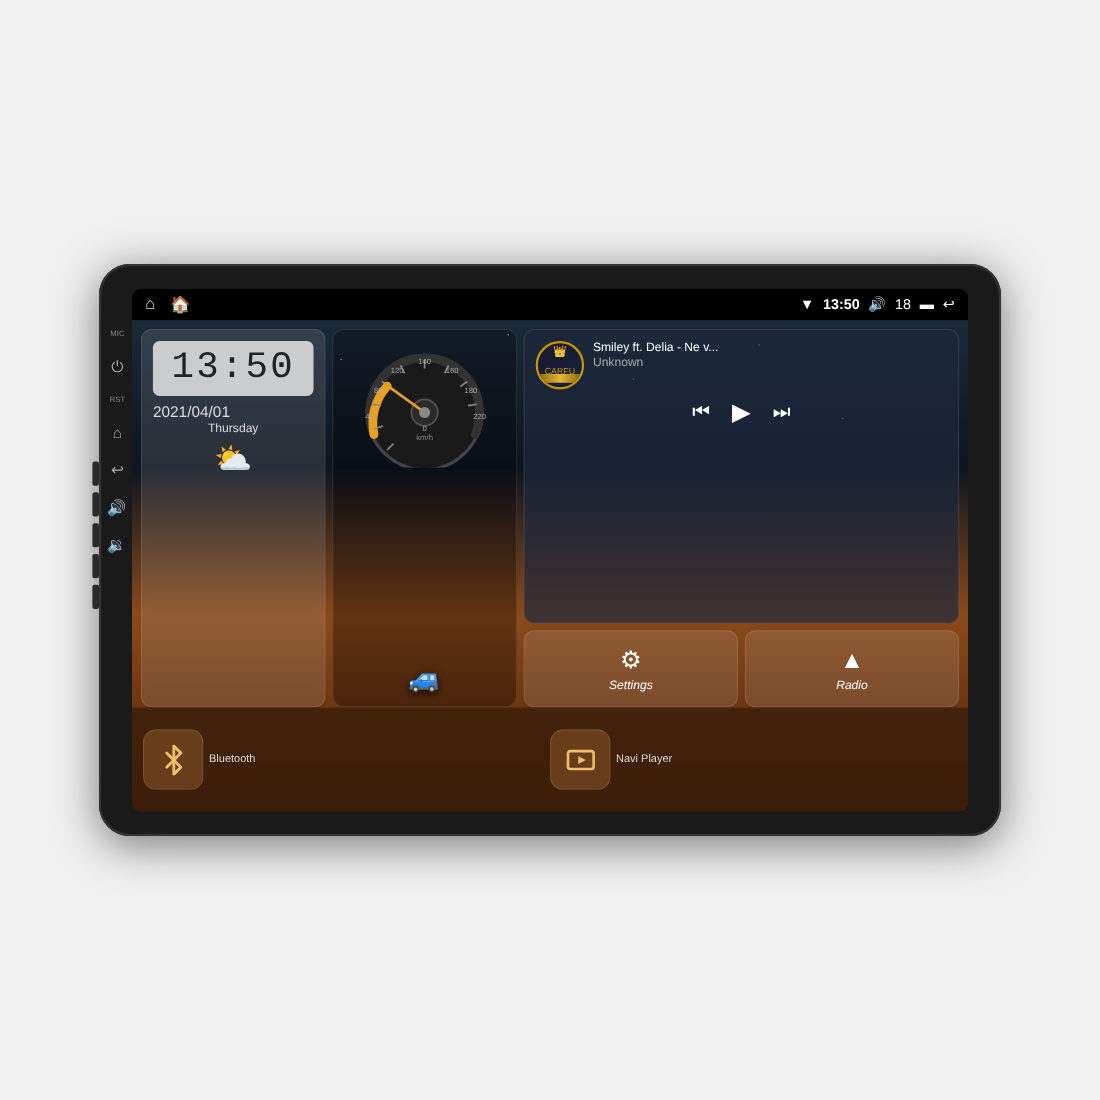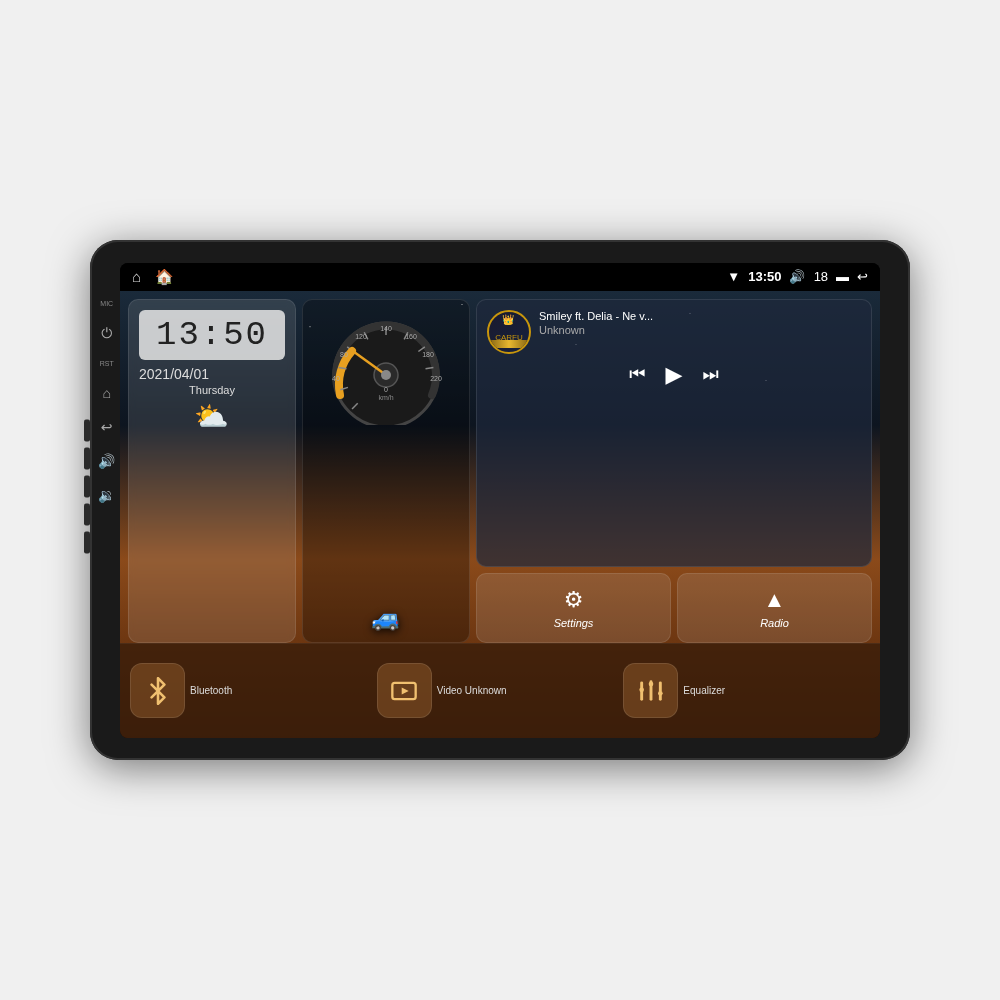--- a/index.html
+++ b/index.html
@@ -494,36 +494,20 @@
 
 
 
         <div class="bottom-btn">
           <div class="bottom-btn-icon-wrap">
             <svg width="28" height="28" viewBox="0 0 24 24">
               <rect x="2" y="5" width="20" height="14" rx="2" fill="none" stroke="#f0c070" stroke-width="2"></rect>
               <polygon points="10,9 16,12 10,15" fill="#f0c070"></polygon>
             </svg>
           </div>
-          <span class="bottom-btn-label">Video Unknown</span>
+          <span class="bottom-btn-label">Navi Player</span>
         </div>
 
-        <div class="bottom-btn">
-          <div class="bottom-btn-icon-wrap">
-            <svg width="28" height="28" viewBox="0 0 24 24">
-              <line x1="4" y1="12" x2="4" y2="19" stroke="#f0c070" stroke-width="2.5" stroke-linecap="round"></line>
-              <line x1="4" y1="5" x2="4" y2="9" stroke="#f0c070" stroke-width="2.5" stroke-linecap="round"></line>
-              <circle cx="4" cy="11" r="2" fill="#f0c070"></circle>
-              <line x1="12" y1="7" x2="12" y2="19" stroke="#f0c070" stroke-width="2.5" stroke-linecap="round"></line>
-              <line x1="12" y1="5" x2="12" y2="4" stroke="#f0c070" stroke-width="2.5" stroke-linecap="round"></line>
-              <circle cx="12" cy="6" r="2" fill="#f0c070"></circle>
-              <line x1="20" y1="15" x2="20" y2="19" stroke="#f0c070" stroke-width="2.5" stroke-linecap="round"></line>
-              <line x1="20" y1="5" x2="20" y2="12" stroke="#f0c070" stroke-width="2.5" stroke-linecap="round"></line>
-              <circle cx="20" cy="14" r="2" fill="#f0c070"></circle>
-            </svg>
-          </div>
-          <span class="bottom-btn-label">Equalizer</span>
-        </div>
 
       </div>
     </div>
   </div>
 </div>
 
 </body></html>

